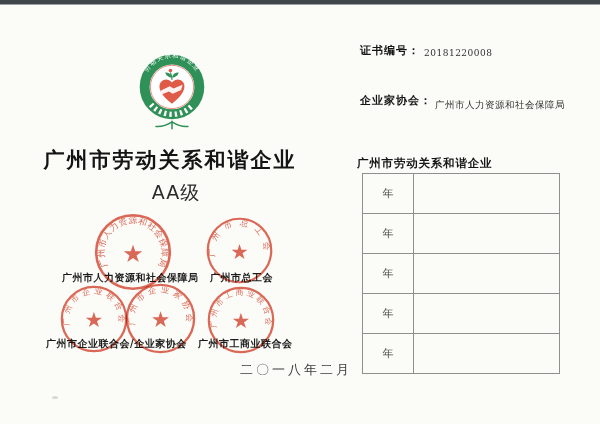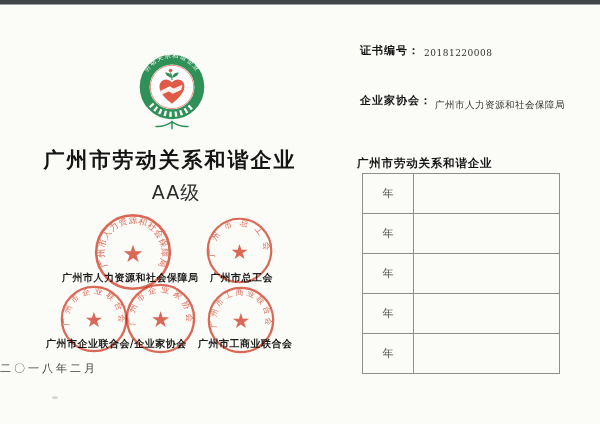--- a/index.html
+++ b/index.html
@@ -45,22 +45,22 @@
 
   .seal-label{
     position:absolute;font-size:10px;font-weight:700;color:#1c1c1c;letter-spacing:.5px;white-space:nowrap;
   }
   .slabel1{left:62px;top:271px;}
   .slabel2{left:210px;top:271px;}
   .slabel3{left:46px;top:337px;}
   .slabel4{left:198px;top:337px;}
 
   .issue-date{
-    position:absolute;left:0;top:361px;width:352px;text-align:left;
-    font-size:11px;letter-spacing:3px;color:#3d3d3d;font-weight:500;
+    position:absolute;left:0;top:361px;width:352px;text-align:right;
+    font-size:13px;letter-spacing:3px;color:#3d3d3d;font-weight:500;
   }
 
   
   .field-label{position:absolute;font-size:11px;font-weight:700;letter-spacing:1px;color:#161616;white-space:nowrap;}
   .field-value{position:absolute;font-family:"DejaVu Serif","Liberation Serif",serif;color:#30302e;white-space:nowrap;}
   .lbl-certnum{left:360px;top:43px;}
   .val-certnum{left:424px;top:48px;font-size:9px;letter-spacing:.5px;}
   .lbl-stamp{left:360px;top:93px;}
   .val-company{left:435px;top:99px;font-size:9.5px;letter-spacing:.5px;}
   .lbl-valid{left:357px;top:156px;font-size:11.5px;letter-spacing:.8px;}

